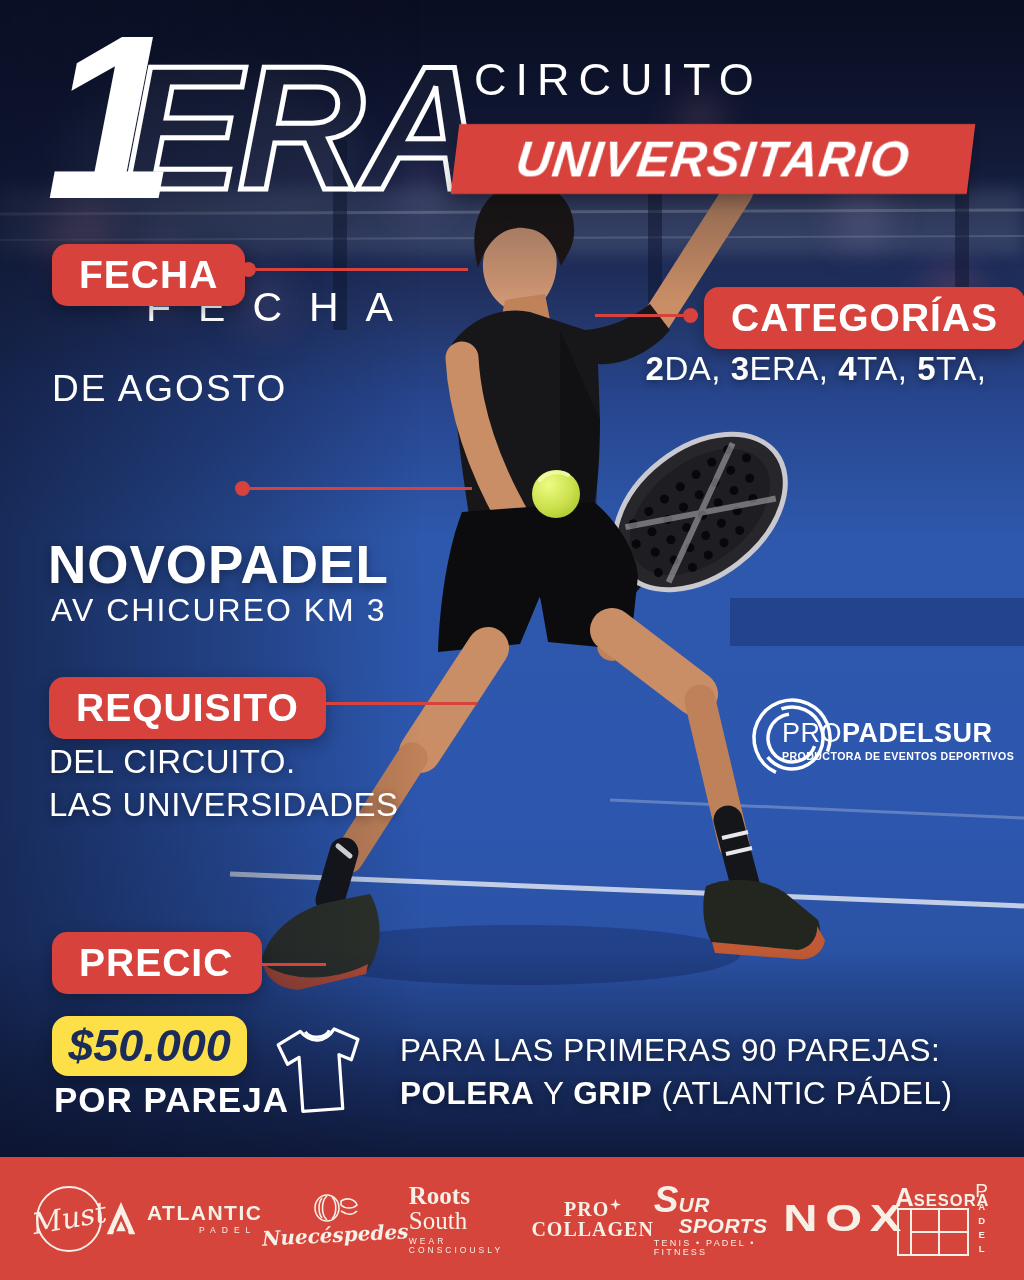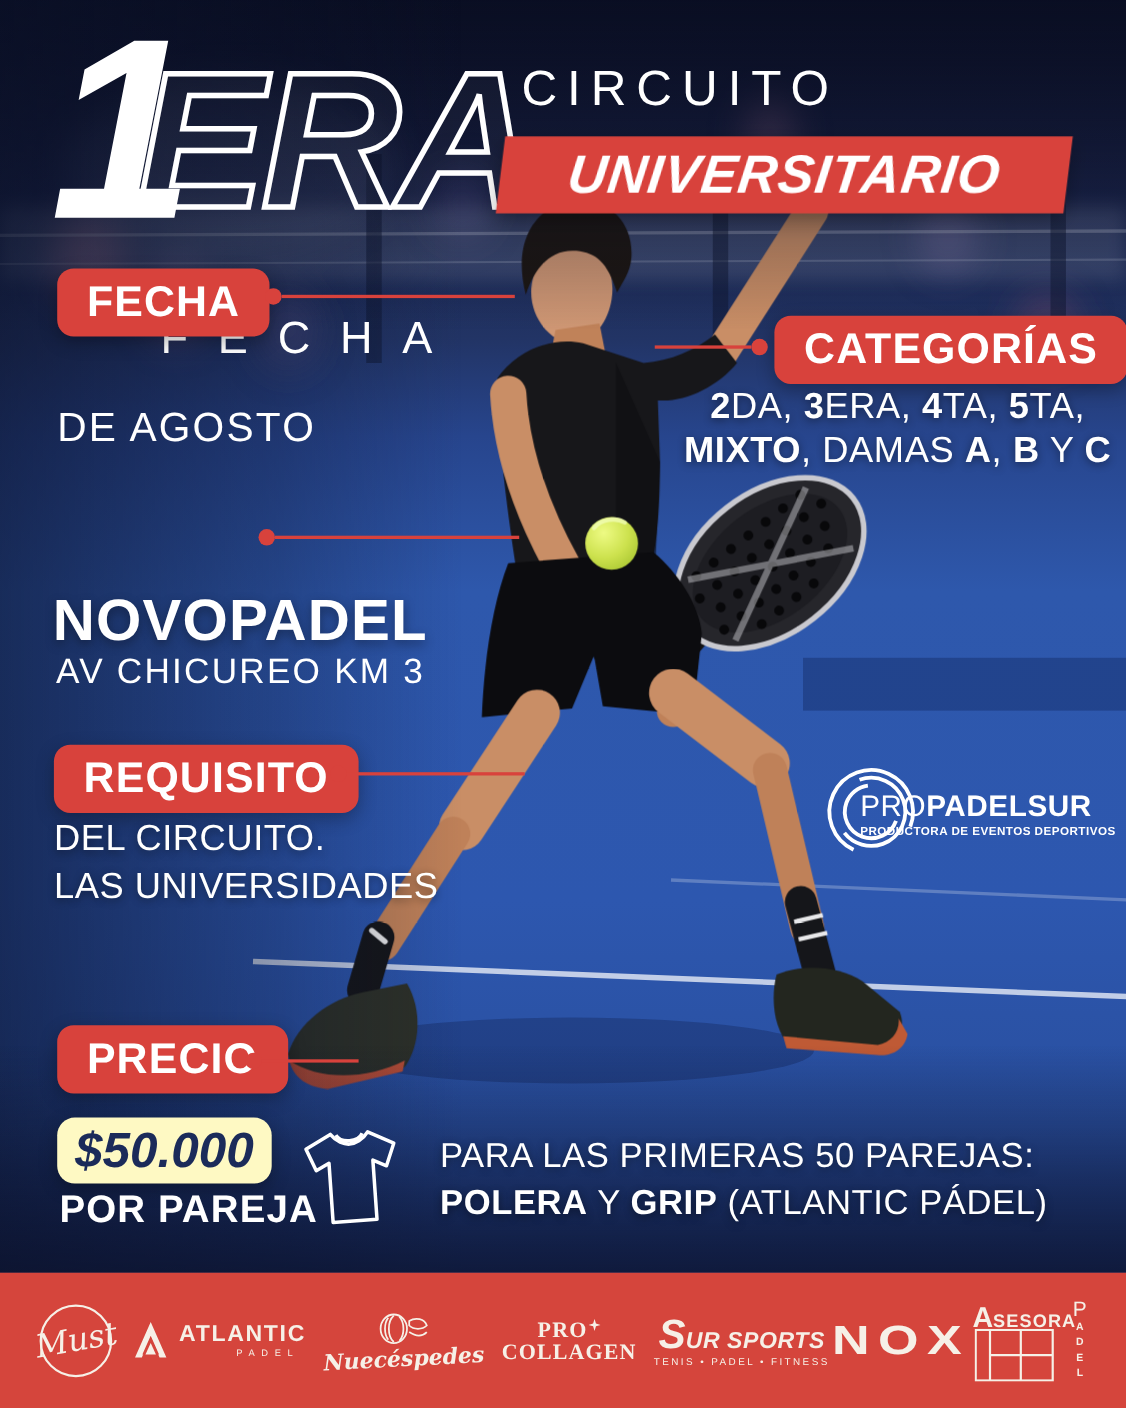--- a/index.html
+++ b/index.html
@@ -47,21 +47,21 @@
   .req-text{left:49px;top:740px;width:390px;font-size:33px;font-weight:300;line-height:1.31;
     letter-spacing:.5px;text-shadow:0 2px 8px rgba(0,0,0,.45);}
 
   .organizer{left:748px;top:694px;width:252px;height:86px;}
   .organizer .arcs{position:absolute;left:0;top:0;}
   .organizer .otxt{position:absolute;left:34px;top:24px;white-space:nowrap;}
   .organizer .pro{font-weight:300;font-size:27px;letter-spacing:.5px;}
   .organizer .name{font-weight:800;font-size:27px;letter-spacing:.5px;}
   .organizer .tag{font-size:10.6px;font-weight:600;letter-spacing:.42px;margin-top:1px;}
 
-  .price-pill{left:52px;top:1016px;width:195px;height:60px;background:#fef9c3;border-radius:16px;
+  .price-pill{left:52px;top:1016px;width:195px;height:60px;background:#fde047;border-radius:16px;
     display:flex;align-items:center;justify-content:center;box-shadow:0 5px 16px rgba(0,0,0,.3);}
   .price-pill span{color:#1b2b5a;font-size:45px;font-weight:800;font-style:italic;letter-spacing:0;}
   .per{left:54px;top:1080px;font-size:35px;font-weight:800;letter-spacing:1px;}
   .tshirt{left:268px;top:1020px;transform:rotate(-4deg);}
   .premio{left:400px;top:1029px;font-size:31.5px;font-weight:300;line-height:1.38;letter-spacing:.5px;
     text-shadow:0 2px 8px rgba(0,0,0,.45);}
 
   
   .footer{position:absolute;left:0;top:1157px;width:1024px;height:123px;background:#d5453c;z-index:3;
     display:flex;align-items:center;justify-content:space-between;padding:0 36px;color:var(--warm);}
@@ -263,21 +263,20 @@
   </div>
   <div class="ct date-sub">DE AGOSTO</div>
 
   <div class="ct badge" style="left:704px;top:287px;">CATEGORÍAS</div>
   <div class="ct connector" style="left:595px;top:308px;flex-direction:row-reverse;">
     <span class="dot"></span>
     <span class="line" style="width:88px;"></span>
   </div>
   <div class="ct cat-text">
     <div><span class="b">2</span><span>DA, </span><span class="b">3</span><span>ERA, </span><span class="b">4</span><span>TA, </span><span class="b">5</span><span>TA,</span></div>
-    <div><span class="b">MIXTO</span><span>, DAMAS </span><span class="b">A</span><span>, </span><span class="b">B</span><span> Y </span><span class="b">C</span></div>
   </div>
 
   <div class="ct connector" style="left:235px;top:481px;">
     <span class="dot"></span>
     <span class="line" style="width:222px;"></span>
   </div>
   <div class="ct venue">NOVOPADEL</div>
   <div class="ct address">AV CHICUREO KM 3</div>
 
   <div class="ct badge" style="left:49px;top:677px;">REQUISITO</div>
@@ -310,21 +309,21 @@
   <div class="ct price-pill">
     <span>$50.000</span>
   </div>
   <div class="ct per">POR PAREJA</div>
 
   <svg class="ct tshirt" width="104" height="100" viewBox="0 0 100 100" fill="none" stroke="#fff" stroke-width="3.2" stroke-linejoin="round">
     <path d="M33 10 C38 17 45 20 50 20 C55 20 62 17 67 10 L90 22 L82 42 L70 36 L70 90 L30 90 L30 36 L18 42 L10 22 Z"></path>
     <path d="M38 11 C42 19 58 19 62 11"></path>
   </svg>
   <div class="ct premio">
-    <div>PARA LAS PRIMERAS 50 PAREJAS:</div>
+    <div>PARA LAS PRIMERAS 90 PAREJAS:</div>
     <div><span class="b">POLERA</span><span> Y </span><span class="b">GRIP</span><span> (ATLANTIC PÁDEL)</span></div>
   </div>
 
   <div class="footer">
     <div class="sp sp-must">
       <span>Must</span>
     </div>
     <div class="sp sp-atl">
       <svg width="38" height="38" viewBox="0 0 40 40" fill="#f6f0e7">
         <path d="M20 2 L35 36 H28.5 L20 16.5 L11.5 36 H5 Z"></path>
@@ -338,20 +337,24 @@
     </div>
     <div class="sp sp-nue">
       <svg width="46" height="30" viewBox="0 0 46 30" fill="none" stroke="#f6f0e7" stroke-width="1.6">
         <ellipse cx="14" cy="15" rx="12" ry="13"></ellipse>
         <path d="M14 3 C8 8 8 22 14 27 M9 5 C5 10 5 20 9 25 M19 4 C24 9 24 21 19 26"></path>
         <path d="M28 8 C34 4 42 6 44 12 C40 16 32 16 28 12 Z M28 18 C34 22 40 22 44 18"></path>
       </svg>
       <span class="scriptname">Nuecéspedes</span>
     </div>
     <div class="sp">
+      <div class="roots-line"><span class="b2">Roots</span><span> South</span></div>
+      <div class="roots-sub">WEAR CONSCIOUSLY</div>
+    </div>
+    <div class="sp">
       <div class="pc pc-l1">
         <span>PRO</span>
         <svg width="11" height="11" viewBox="0 0 12 12" fill="#f6f0e7">
             <path d="M6 0 L7.4 4.6 L12 6 L7.4 7.4 L6 12 L4.6 7.4 L0 6 L4.6 4.6 Z"></path>
           </svg>
       </div>
       <div class="pc">COLLAGEN</div>
     </div>
     <div class="sp">
       <div class="sur-line">

